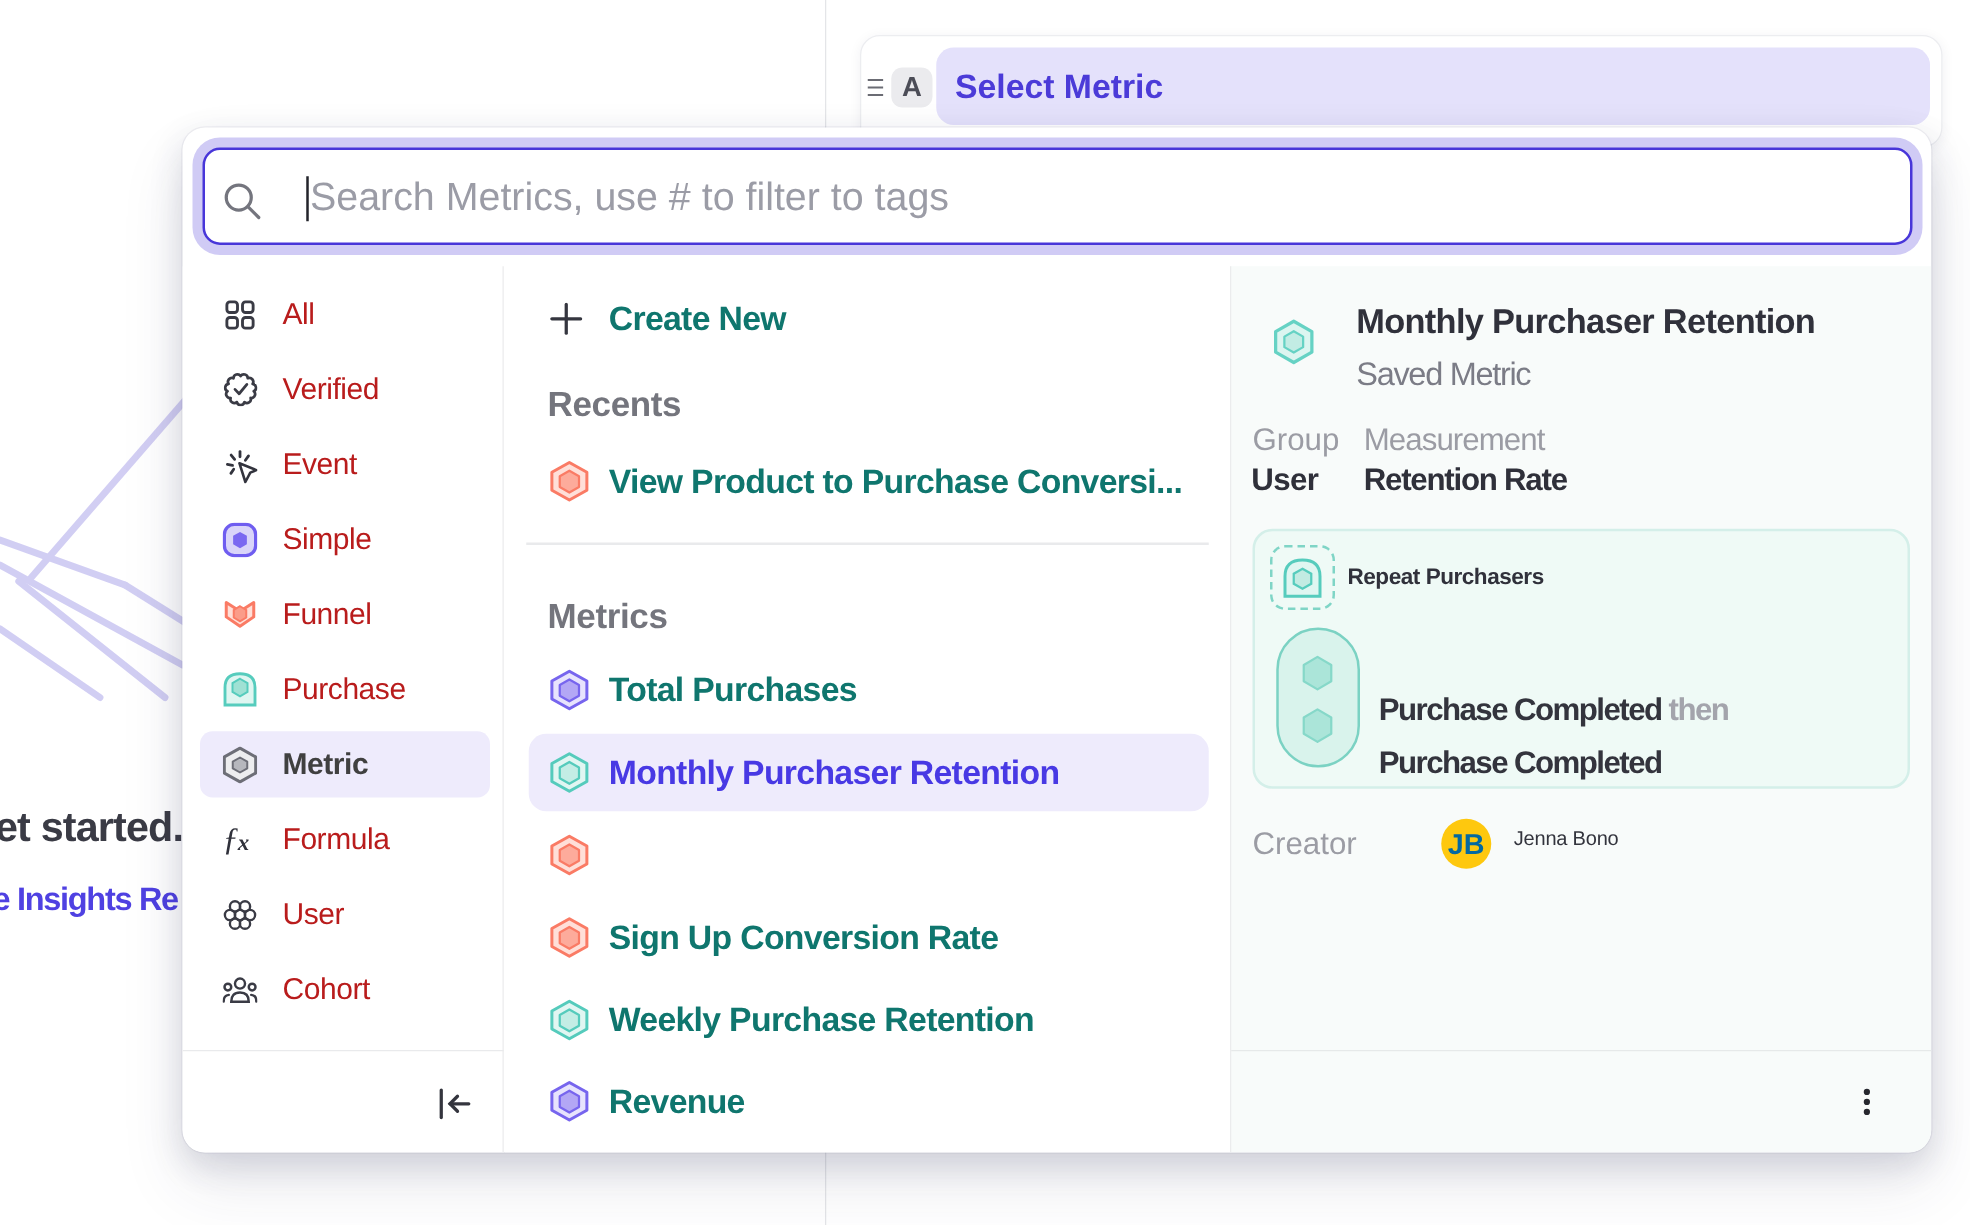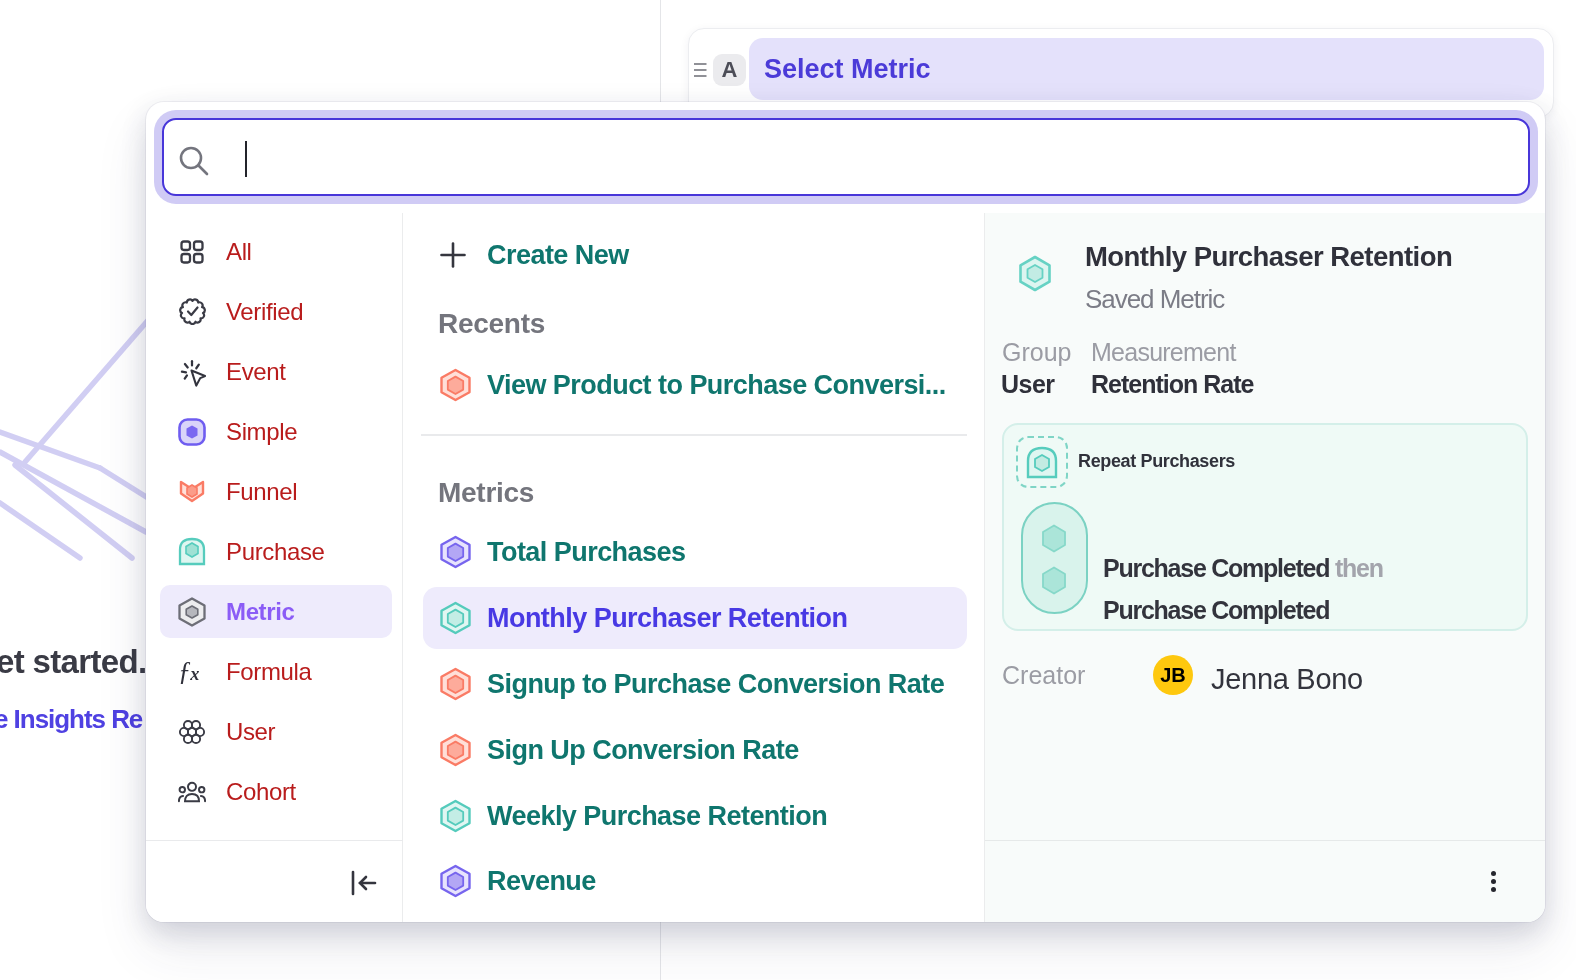--- a/index.html
+++ b/index.html
@@ -34,21 +34,21 @@
   
   #col-left  { position:absolute; left:0; top:111px; width:257px; height:709px; background:#fff; border-right:1px solid #ebeced; }
   #col-mid   { position:absolute; left:258px; top:111px; width:580px; height:709px; background:#fff; }
   #col-right { position:absolute; left:838px; top:111px; width:561px; height:709px; background:#f8fbfa; border-left:1px solid #ebeced; }
 
   
   .srow { position:absolute; left:14px; width:232px; height:53px; border-radius:10px; }
   .srow .ic { position:absolute; left:18px; top:50%; transform:translateY(-50%); width:28px; height:30px; display:flex; align-items:center; justify-content:center; }
   .srow .lb { position:absolute; left:66px; top:0; line-height:53px; font-size:24px; letter-spacing:-0.015em; color:#b91c1c; font-weight:400; white-space:nowrap; }
   .srow.sel { background:#eeebfc; }
-  .srow.sel .lb { color:#8b5cf6; font-weight:600;text-align:center; }
+  .srow.sel .lb { color:#404040; font-weight:600;text-align:center; }
   #sb-foot-line { position:absolute; left:0; top:627px; width:257px; height:1px; background:#e9eaec; }
   #sb-collapse { position:absolute; left:204px; top:657px; }
 
   
   .mlabel { position:absolute; left:34px; font-size:28px; font-weight:700; color:#74757d; letter-spacing:-0.01em; }
   .mrow { position:absolute; left:19px; width:544px; height:62px; border-radius:14px; }
   .mrow .bdg { position:absolute; left:16px; top:50%; transform:translateY(-50%); width:33px; height:34px; }
   .mrow .tx { position:absolute; left:64px; top:0; line-height:62px; font-size:27px; letter-spacing:-0.02em; font-weight:600; color:#0f766e; white-space:nowrap; }
   .mrow.sel { background:#eeebfc; }
   .mrow.sel .tx { color:#4839e4; }
@@ -62,21 +62,21 @@
   #rp-dash { position:absolute; left:12px; top:11px; width:52px; height:52px; border:2px dashed #7fd5c6; border-radius:12px;
     display:flex; align-items:center; justify-content:center; }
   #rp-card-title { position:absolute; left:74px; top:26px; font-size:18px; letter-spacing:-0.02em; font-weight:700; color:#30313b; }
   #rp-capsule { position:absolute; left:17px; top:77px; width:67px; height:112px; background:#d9f3ec;
     border:2.5px solid #7bd2c3; border-radius:34px; }
   .rp-line { position:absolute; left:99px; font-size:25px; letter-spacing:-0.05em; font-weight:700; color:#33343d; white-space:nowrap;margin-top:32px; }
   .rp-line .then { color:#a3a4ac; font-weight:600; }
   #rp-foot-line { position:absolute; left:0; top:627px; width:561px; height:1px; background:#e6e9e9; }
   .dot { position:absolute; left:506px; width:5px; height:5px; border-radius:50%; background:#26272e; }
   #jb { position:absolute; left:168px; top:442px; width:40px; height:40px; border-radius:50%; background:#fec80e;
-    color:#000000; font-weight:700; font-size:20px; text-align:center; line-height:40px; }
+    color:#0369a1; font-weight:700; font-size:23px; text-align:center; line-height:40px; }
 </style>
 </head>
 <body>
   <div class="abs" id="vline"></div>
   <svg class="abs" style="left:0;top:300px;" width="260" height="280" viewBox="0 0 260 280">
     <g stroke="#cdc9f2" stroke-width="5.5" stroke-linecap="round" fill="none" opacity="0.9">
       <line x1="150" y1="18" x2="25" y2="162"></line>
       <line x1="0" y1="132" x2="100" y2="168"></line>
       <line x1="0" y1="152" x2="146" y2="232"></line>
       <line x1="15" y1="165" x2="132" y2="258"></line>
@@ -98,20 +98,21 @@
   <div class="abs" id="abadge">A</div>
   <div class="abs" id="pill">Select Metric</div>
 
   <div class="abs" id="modal">
     <div id="search">
       <svg style="position:absolute;left:14px;top:25px;" width="32" height="32" viewBox="0 0 32 32">
         <circle cx="13" cy="13" r="10" stroke="#74757e" stroke-width="2.6" fill="none"></circle>
         <line x1="20.5" y1="20.5" x2="29" y2="29" stroke="#74757e" stroke-width="2.6" stroke-linecap="round"></line>
       </svg>
       <div id="caret"></div>
+      <div class="ph">Search Metrics, use # to filter to tags</div>
     </div>
 
     <div id="col-left">
       <div class="srow" style="top:12px">
         <span class="ic">
         <svg width="24" height="24" viewBox="0 0 24 24">
             <g fill="none" stroke="#3a3b45" stroke-width="2.3">
               <rect x="1.5" y="1.5" width="8.5" height="8.5" rx="2.4"></rect>
               <rect x="14" y="1.5" width="8.5" height="8.5" rx="2.4"></rect>
               <rect x="1.5" y="14" width="8.5" height="8.5" rx="2.4"></rect>
@@ -263,21 +264,20 @@
           <path d="M16.5,2 L30.5,9.8 L30.5,24.2 L16.5,32 L2.5,24.2 L2.5,9.8 Z" fill="#e1f6f2" stroke="#55cbbc" stroke-width="2.4" stroke-linejoin="round"></path>
           <path d="M16.5,8.6 L24.2,13 L24.2,21.6 L16.5,26 L8.8,21.6 L8.8,13 Z" fill="#c3ede5" stroke="#55cbbc" stroke-width="1.8" stroke-linejoin="round"></path>
         </svg>
         <span class="tx">Monthly Purchaser Retention</span>
       </div>
       <div class="mrow" style="top:440px">
         <svg class="bdg" viewBox="0 0 33 34">
           <path d="M16.5,2 L30.5,9.8 L30.5,24.2 L16.5,32 L2.5,24.2 L2.5,9.8 Z" fill="#ffdfd8" stroke="#fa7b65" stroke-width="2.4" stroke-linejoin="round"></path>
           <path d="M16.5,8.6 L24.2,13 L24.2,21.6 L16.5,26 L8.8,21.6 L8.8,13 Z" fill="#fdab9b" stroke="#fa7b65" stroke-width="1.8" stroke-linejoin="round"></path>
         </svg>
-        <span class="tx">Signup to Purchase Conversion Rate</span>
       </div>
       <div class="mrow" style="top:506px">
         <svg class="bdg" viewBox="0 0 33 34">
           <path d="M16.5,2 L30.5,9.8 L30.5,24.2 L16.5,32 L2.5,24.2 L2.5,9.8 Z" fill="#ffdfd8" stroke="#fa7b65" stroke-width="2.4" stroke-linejoin="round"></path>
           <path d="M16.5,8.6 L24.2,13 L24.2,21.6 L16.5,26 L8.8,21.6 L8.8,13 Z" fill="#fdab9b" stroke="#fa7b65" stroke-width="1.8" stroke-linejoin="round"></path>
         </svg>
         <span class="tx">Sign Up Conversion Rate</span>
       </div>
       <div class="mrow" style="top:572px">
         <svg class="bdg" viewBox="0 0 33 34">
@@ -320,19 +320,19 @@
           </svg>
           <svg style="position:absolute;left:18px;top:62px" width="26" height="29" viewBox="0 0 26 29">
             <path d="M13,1.5 L24,8 L24,21 L13,27.5 L2,21 L2,8 Z" fill="#abe5d9" stroke="#86d8c9" stroke-width="1.8" stroke-linejoin="round"></path>
           </svg>
         </div>
         <div class="rp-line" style="top:97px">Purchase Completed <span class="then">then</span></div>
         <div class="rp-line" style="top:139px">Purchase Completed</div>
       </div>
       <div class="rp-label" style="position:absolute;left:17px;top:448px">Creator</div>
       <div id="jb">JB</div>
-      <div style="position:absolute;left:226px;top:450px;font-size:29px;letter-spacing:-0.01em;color:#33343d">Jenna Bono</div>
+      <div style="position:absolute;left:226px;top:450px;font-size:16px;letter-spacing:-0.01em;color:#33343d">Jenna Bono</div>
       <div id="rp-foot-line"></div>
       <div class="dot" style="top:658px"></div>
       <div class="dot" style="top:666px"></div>
       <div class="dot" style="top:674px"></div>
     </div>
   </div>
 
 </body></html>

